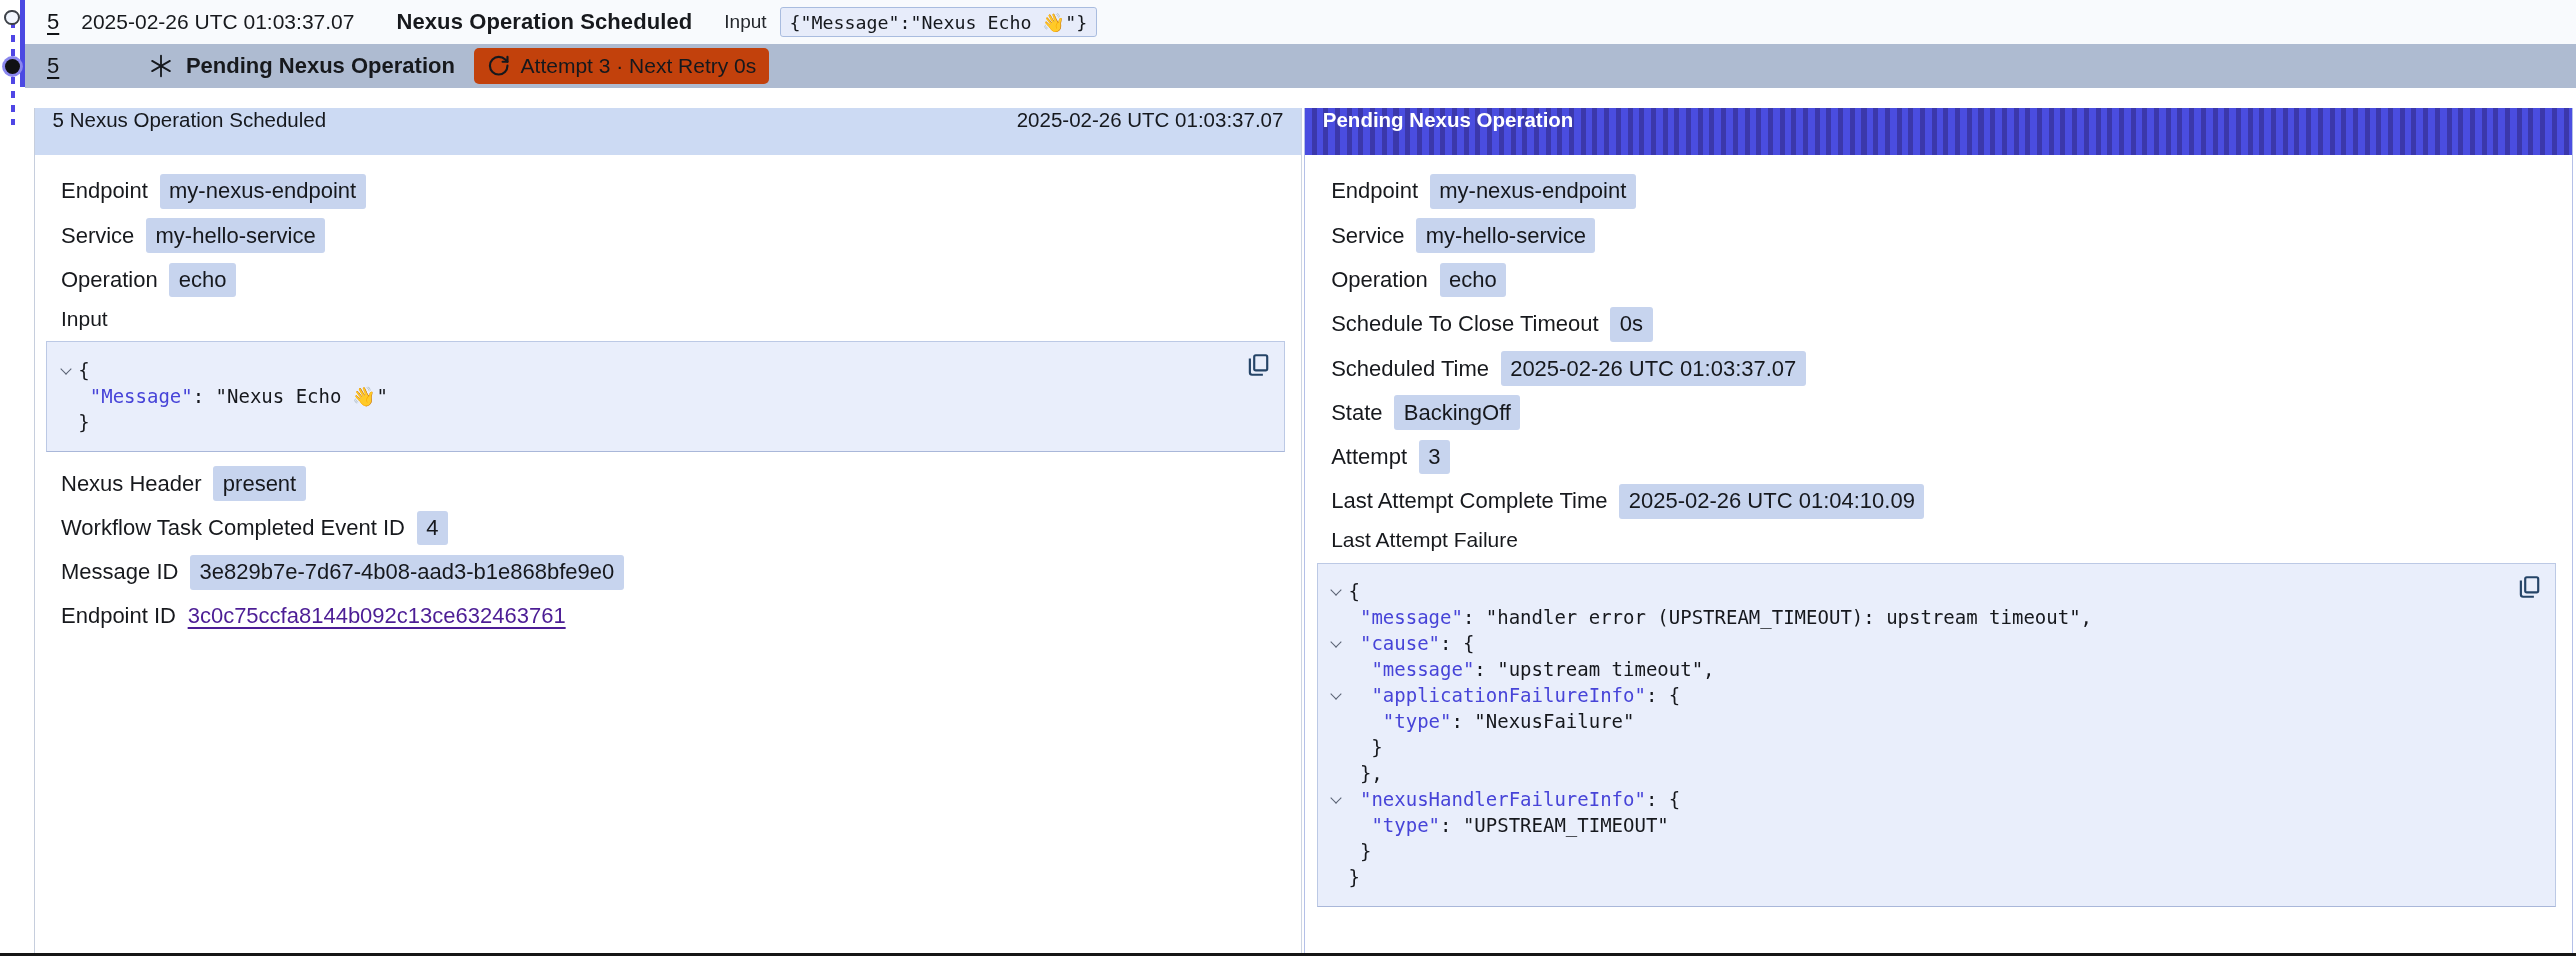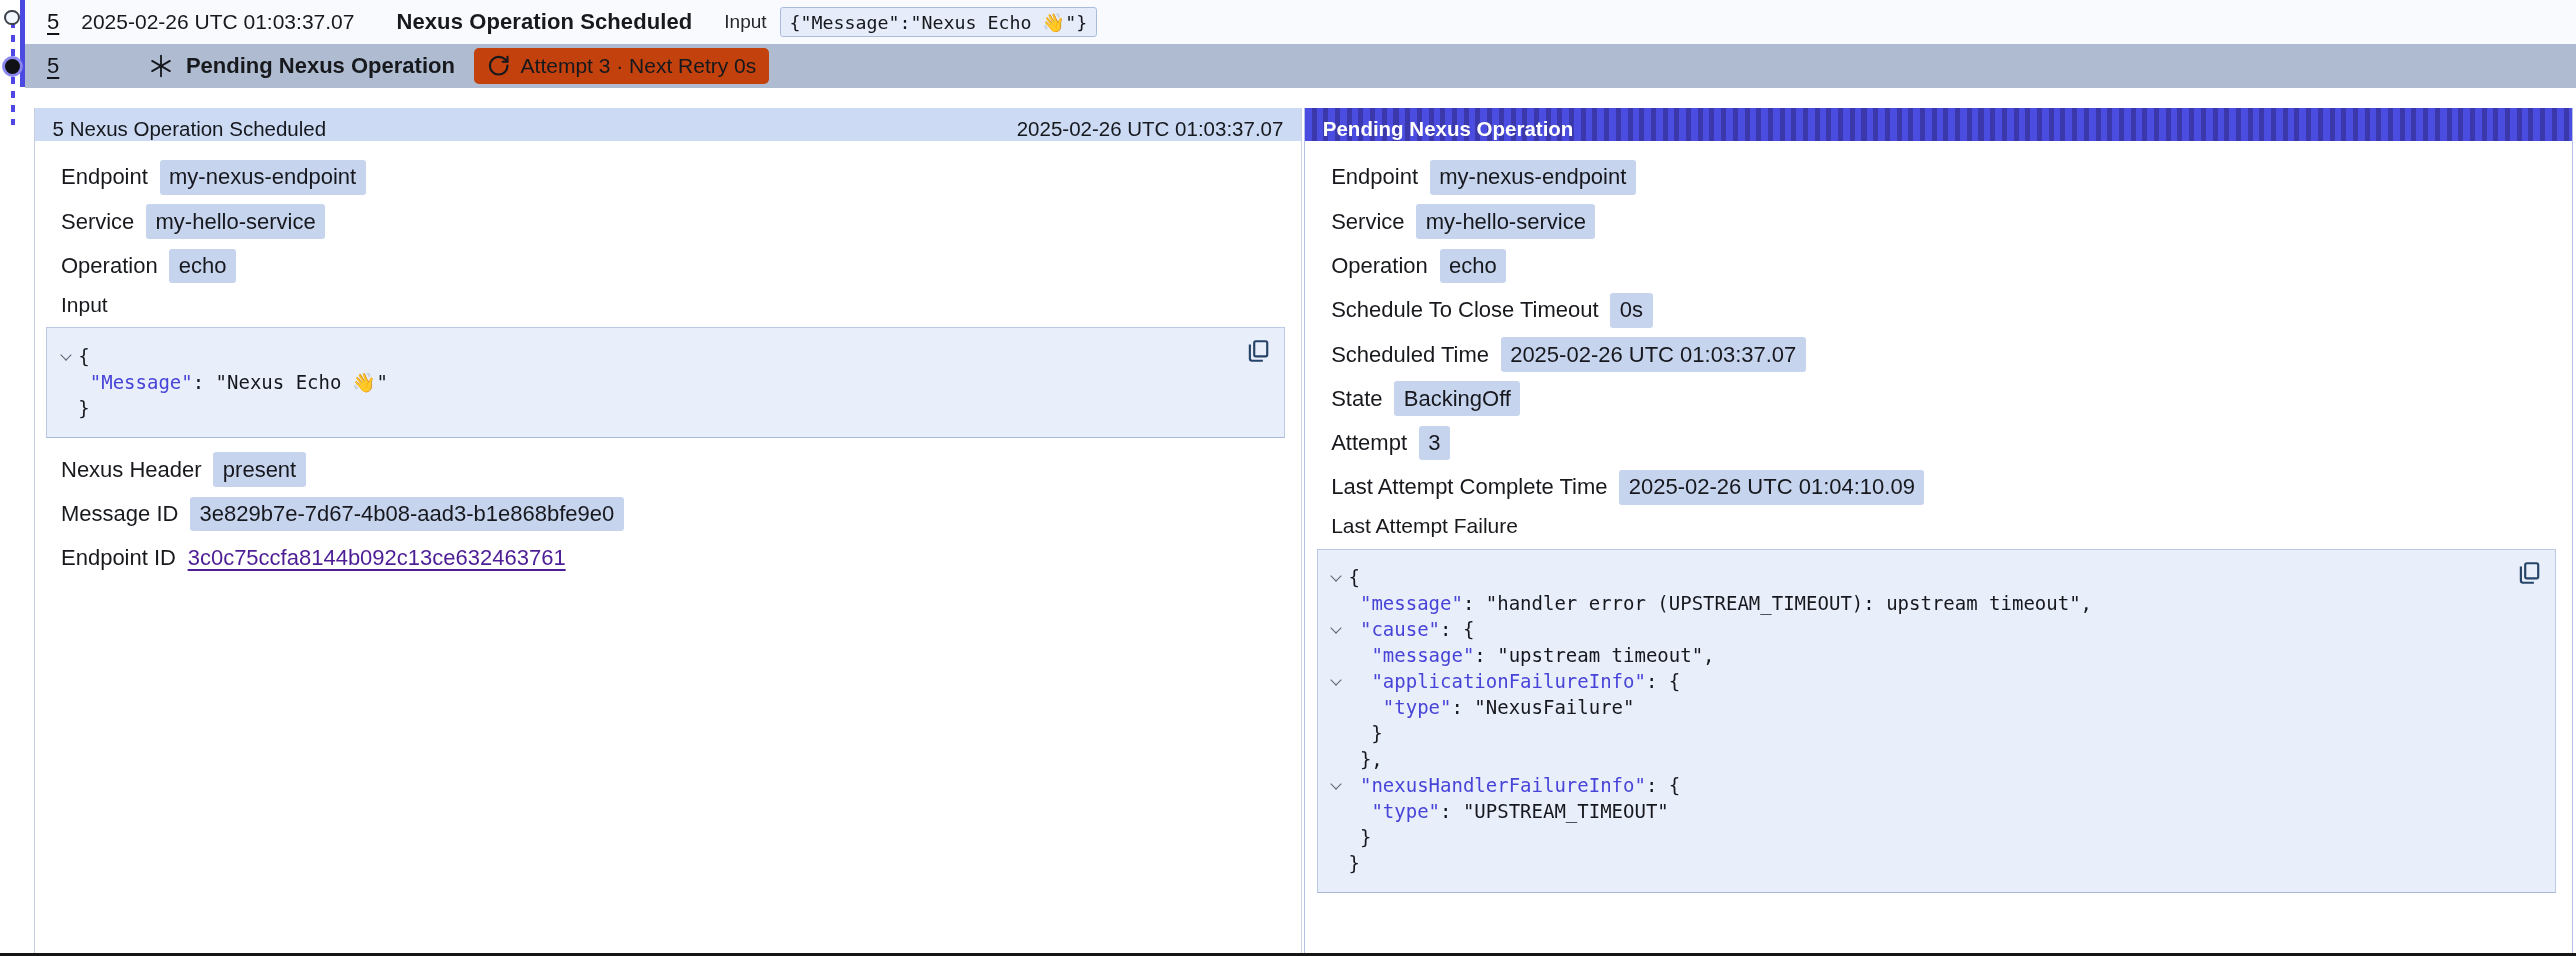--- a/index.html
+++ b/index.html
@@ -31,21 +31,21 @@
   .pending-title { font-size: 22px; font-weight: 700; margin-left: 11.7px; }
   .retry-badge { margin-left: 19px; display: inline-flex; align-items: center; gap: 10.3px;
     background: #c2410c; border-radius: 5px; padding: 5.9px 13px; font-size: 21px; color: #15181d; }
 
   
   .detail { margin: 20px 2.9px 0 34px; height: 903px; display: flex; border-left: 1.5px solid #c6cedd; }
   .panel { height: 100%; background: #ffffff; }
   .panel.left { flex: 0 0 1267px; border-right: 0.7px solid #cdd5e3; }
   .panel.right { flex: 1; margin-left: 2.2px; border-left: 1.5px solid #b4c0e8; border-right: 1.5px solid #b4c0e8; }
 
-  .panel-header { height: 33px; display: flex; align-items: flex-end; justify-content: space-between;
+  .panel-header { height: 47px; display: flex; align-items: flex-start; justify-content: space-between;
     padding: 0 17.6px; font-size: 20.5px; }
   .panel.left .panel-header { background: #ccdaf3; color: #15181d; }
   .panel.right .panel-header { color: #ffffff; font-weight: 700;
     background: repeating-linear-gradient(90deg, #4a4de0 0 6.6px, #3b38ab 6.6px 11.7px); }
 
   .panel-body { padding: 19px 26px 0 26px; }
 
   .field-row { display: flex; align-items: center; gap: 11.7px; min-height: 34px; margin-bottom: 9.5px; font-size: 22px; }
   .field-label { color: #17191d; white-space: nowrap; }
   .field-badge { background: #c7d4ee; border-radius: 3px; padding: 4.4px 9.5px; color: #16181d; white-space: nowrap; }
@@ -152,20 +152,24 @@
             <span class="gutter"></span>
             <span class="code-text"><span class="jplain">}</span></span>
           </div>
         </div>
       <div>
           <div class="field-row">
             <span class="field-label">Nexus Header</span>
             <span class="field-badge">present</span>
           </div>
           <div class="field-row">
+            <span class="field-label">Workflow Task Completed Event ID</span>
+            <span class="field-badge">4</span>
+          </div>
+          <div class="field-row">
             <span class="field-label">Message ID</span>
             <span class="field-badge">3e829b7e-7d67-4b08-aad3-b1e868bfe9e0</span>
           </div>
           <div class="field-row">
             <span class="field-label">Endpoint ID</span>
             <a class="field-link">3c0c75ccfa8144b092c13ce632463761</a>
           </div>
         </div>
     </div>
   </section>

